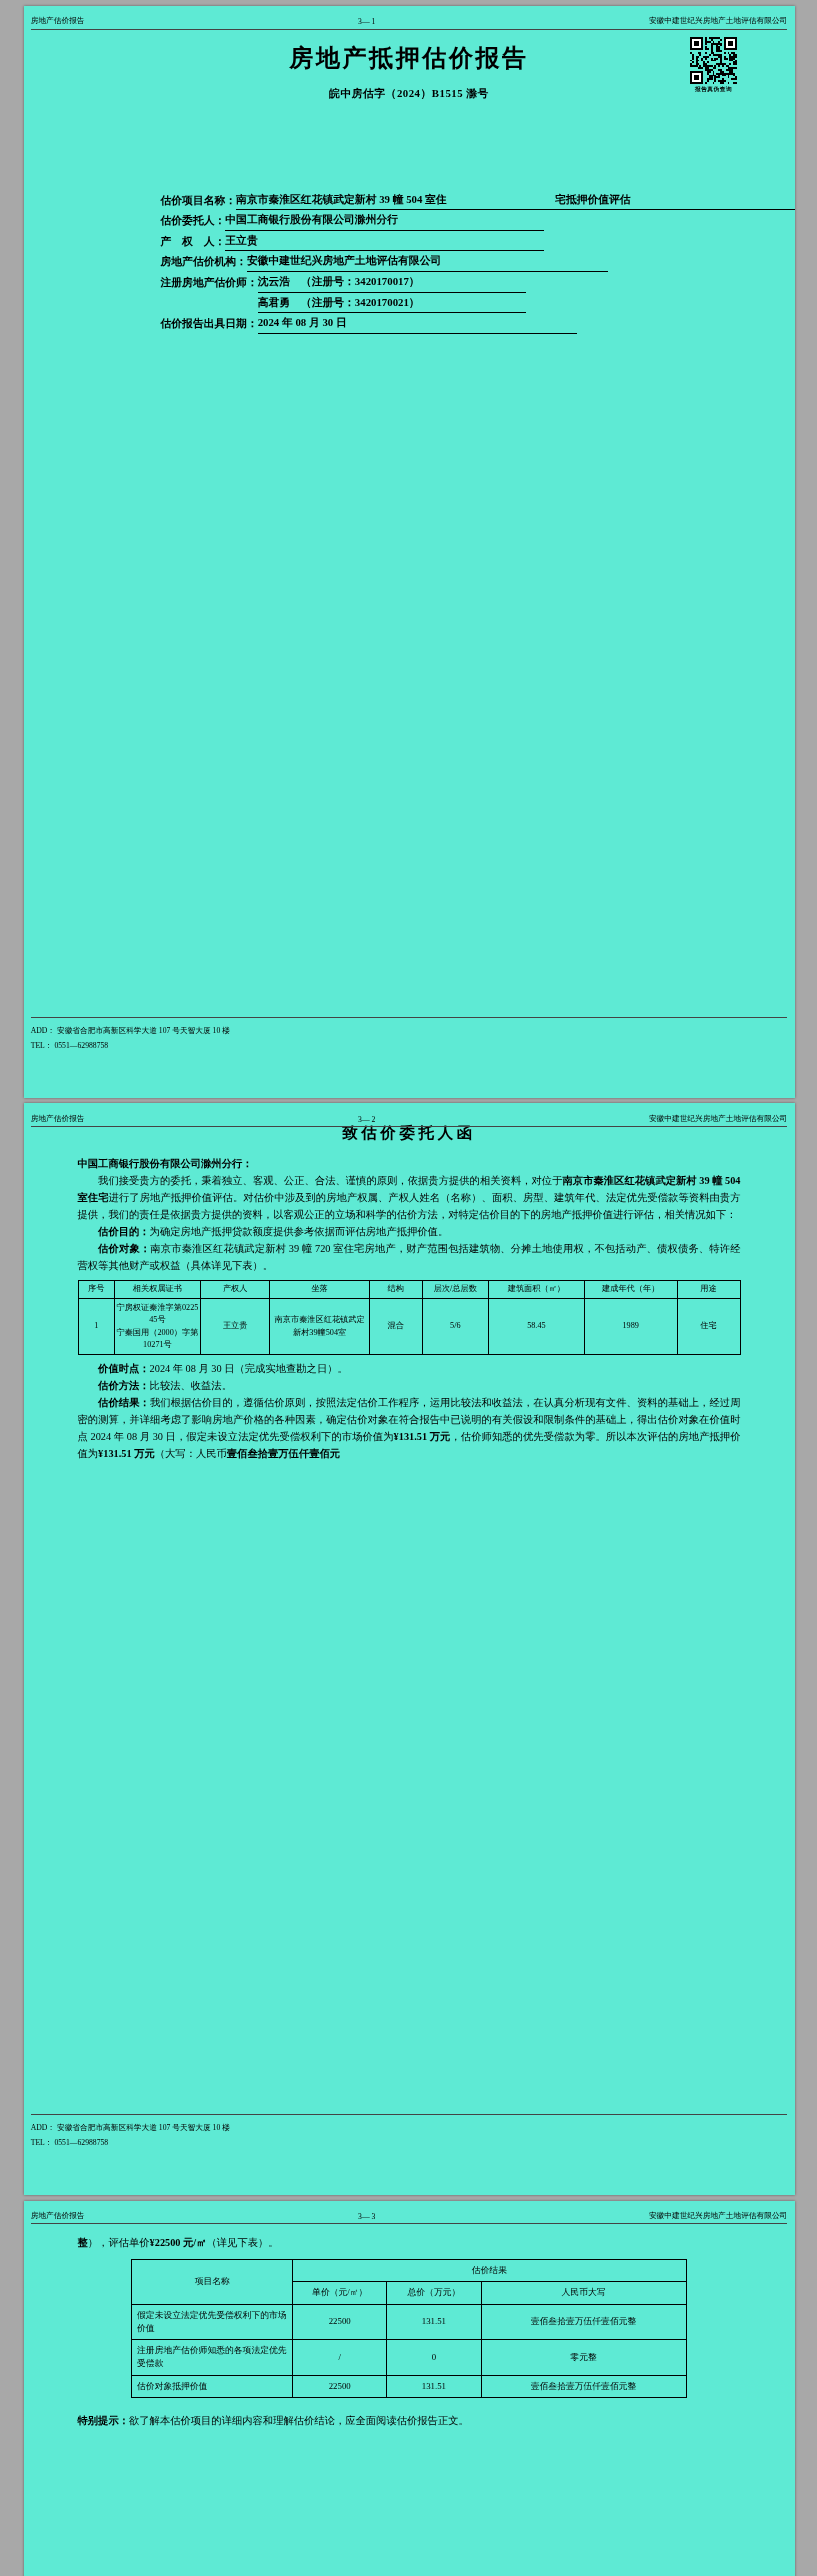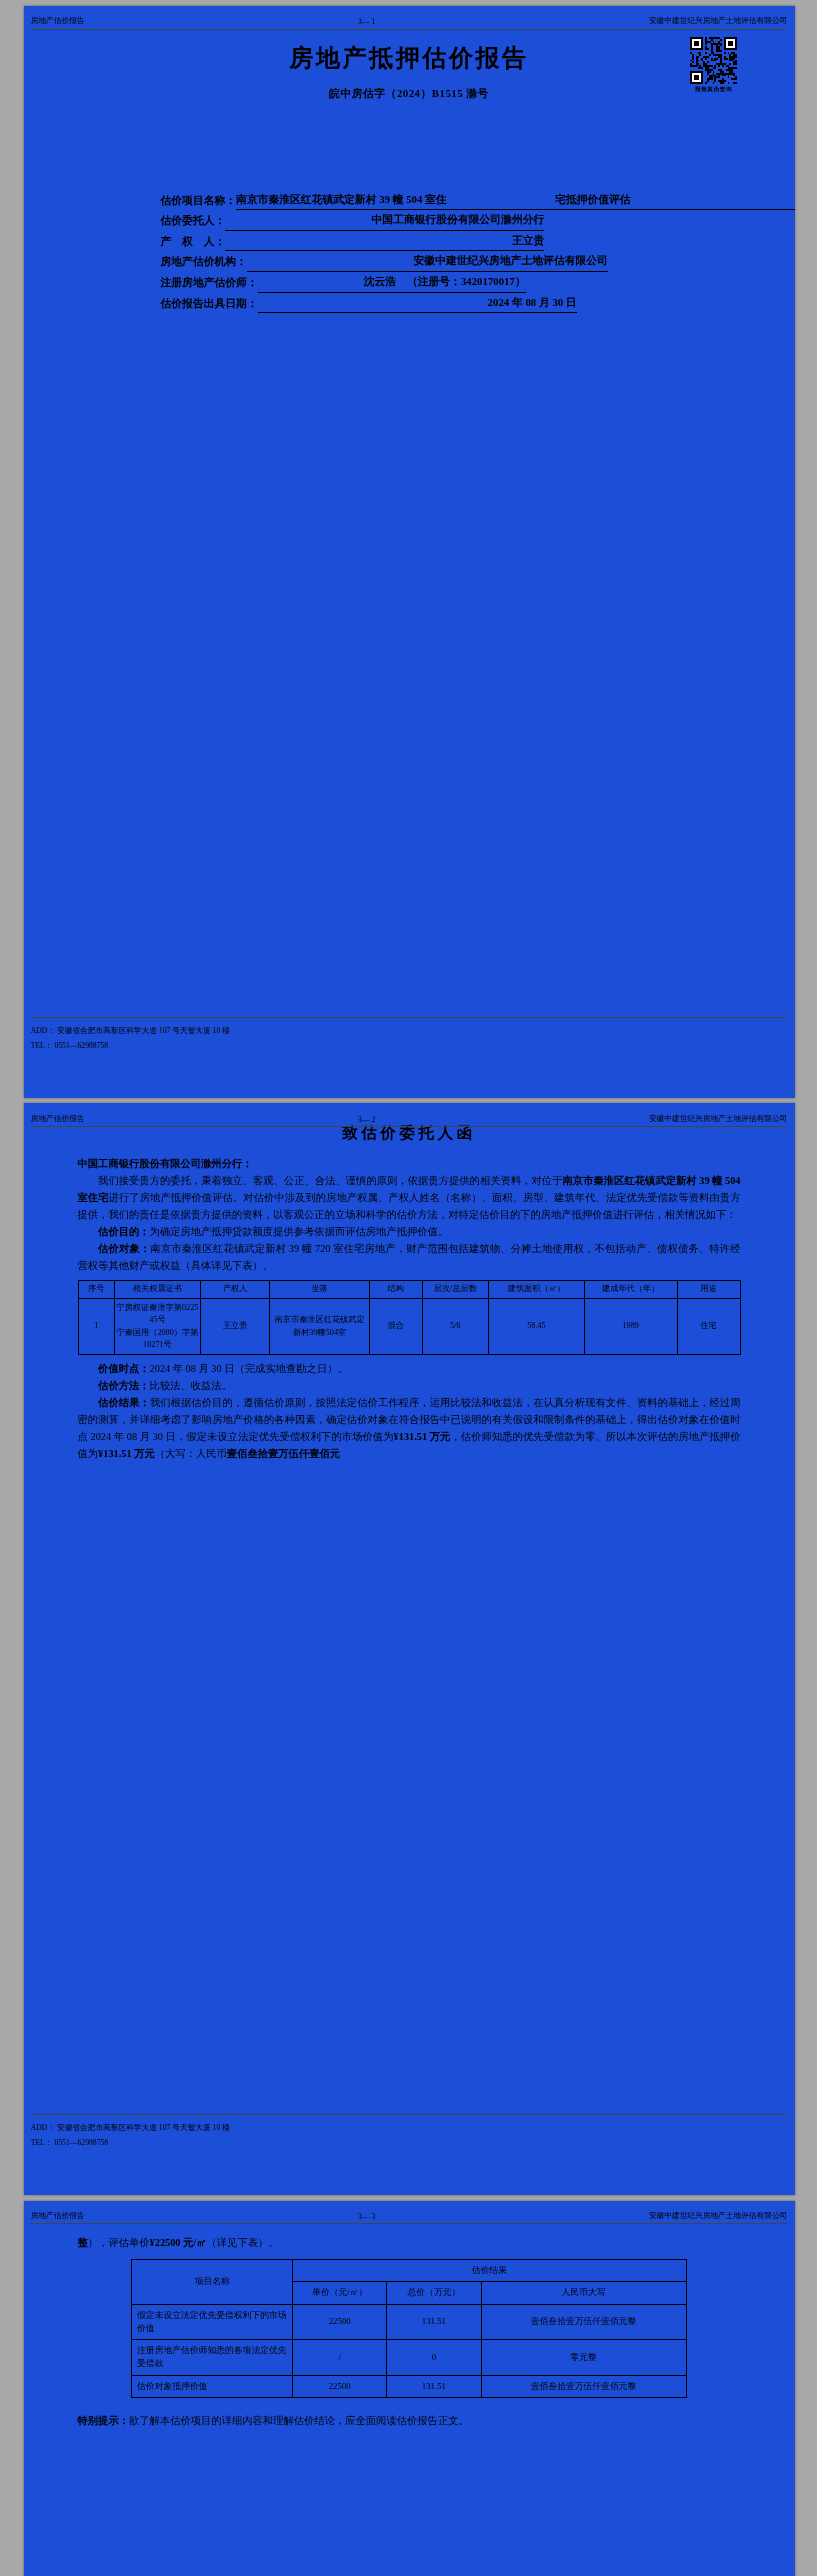--- a/index.html
+++ b/index.html
@@ -6,21 +6,21 @@
   body{
     width:818px;
     background:#a8a8a8;
     color:#000;
     font-family:"Liberation Serif","DejaVu Serif",serif;
     -webkit-font-smoothing:antialiased;
   }
   .page-stack{padding:6.2px 0;}
   .page{
     width:771px;height:1092px;
-    margin:0 auto;background:#1d4ed8;
+    margin:0 auto;background:#5eead4;
     position:relative;overflow:hidden;
     box-shadow:0 0 2.6px rgba(0,0,0,.45);
   }
   .page+.page{margin-top:5.2px;}
 
   
   .page-header{
     position:absolute;top:10.3px;left:7.2px;right:7.2px;
     display:flex;justify-content:space-between;align-items:flex-end;
     font-size:7.7px;padding-bottom:2.6px;border-bottom:0.5px solid #444;
@@ -40,21 +40,21 @@
     font-size:24px;font-weight:900;letter-spacing:2.6px;
     font-family:"DejaVu Sans","Liberation Sans",sans-serif;
   }
   .doc-no{text-align:center;font-size:10.8px;font-weight:bold;margin-top:12.4px;letter-spacing:0.5px;}
   .cover-form{margin:53px 0 0 137px;font-size:10.8px;font-weight:bold;}
   .form-row{display:flex;align-items:flex-end;}
   .form-label{white-space:pre;line-height:20.6px;}
   .form-label.ghost{visibility:hidden;}
   .form-value{
     display:inline-block;border-bottom:1px solid #000;
-    text-align:right;width:319px;line-height:19.6px;min-height:19.6px;
+    text-align:left;width:319px;line-height:19.6px;min-height:19.6px;
   }
   .form-value.left{text-align:left;}
   .form-value.w520{width:268px;}
   .form-value.w700{width:361px;}
   .value-stack{display:inline-flex;flex-direction:row;margin-top:36px;}
 
   
   .letter-title{padding-top:20px;margin:0;text-align:center;font-size:15.5px;font-weight:bold;letter-spacing:3.6px;}
   .letter-body{margin:10.3px 54px 0;font-size:10.3px;line-height:17px;text-align:justify;}
   .letter-body p{margin:0;}
@@ -331,20 +331,24 @@
       </div>
       <div class="form-row">
         <span class="form-label">房地产估价机构：</span>
         <span class="form-value w700">安徽中建世纪兴房地产土地评估有限公司</span>
       </div>
       <div class="form-row">
         <span class="form-label">注册房地产估价师：</span>
         <span class="form-value w520">沈云浩　（注册号：3420170017）</span>
       </div>
       <div class="form-row">
+        <span class="form-label ghost">注册房地产估价师：</span>
+        <span class="form-value w520">高君勇　（注册号：3420170021）</span>
+      </div>
+      <div class="form-row">
         <span class="form-label">估价报告出具日期：</span>
         <span class="form-value">2024 年 08 月 30 日</span>
       </div>
     </div>
 
     <footer class="page-footer">
       <div>ADD：  安徽省合肥市高新区科学大道 107 号天智大厦 10 楼</div>
       <div>TEL：  0551—62988758</div>
     </footer>
   </section>

